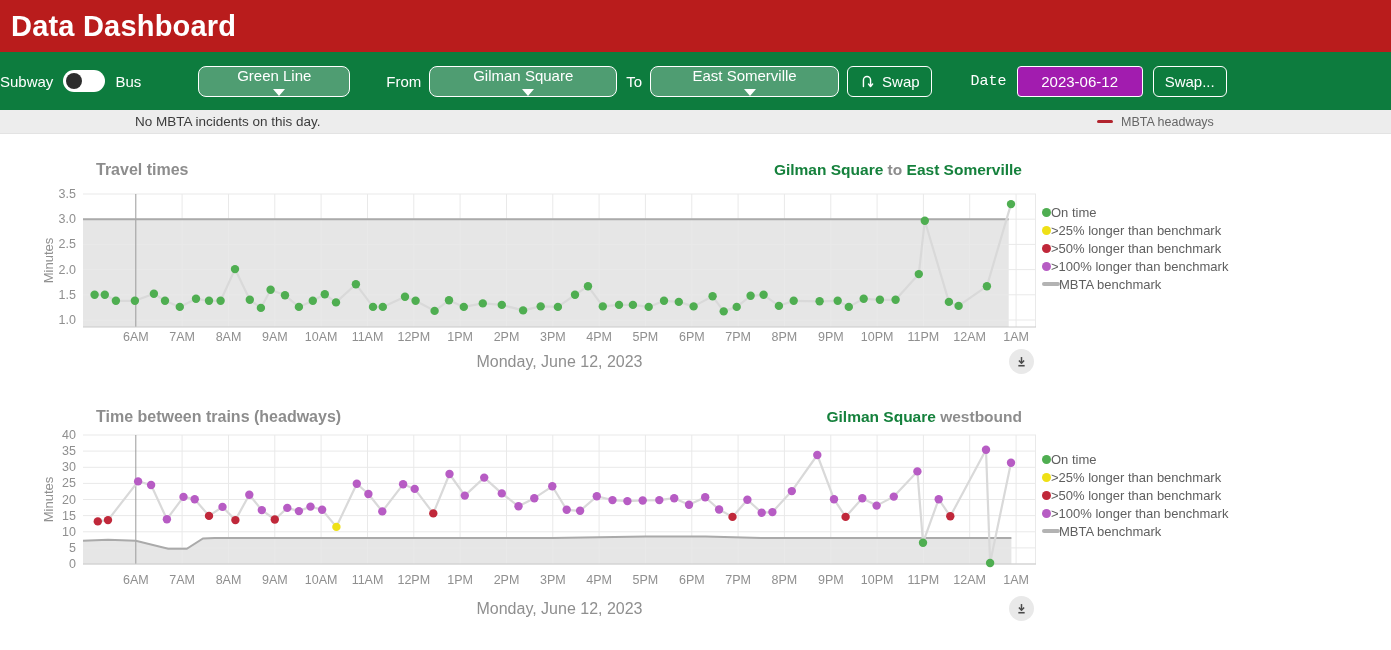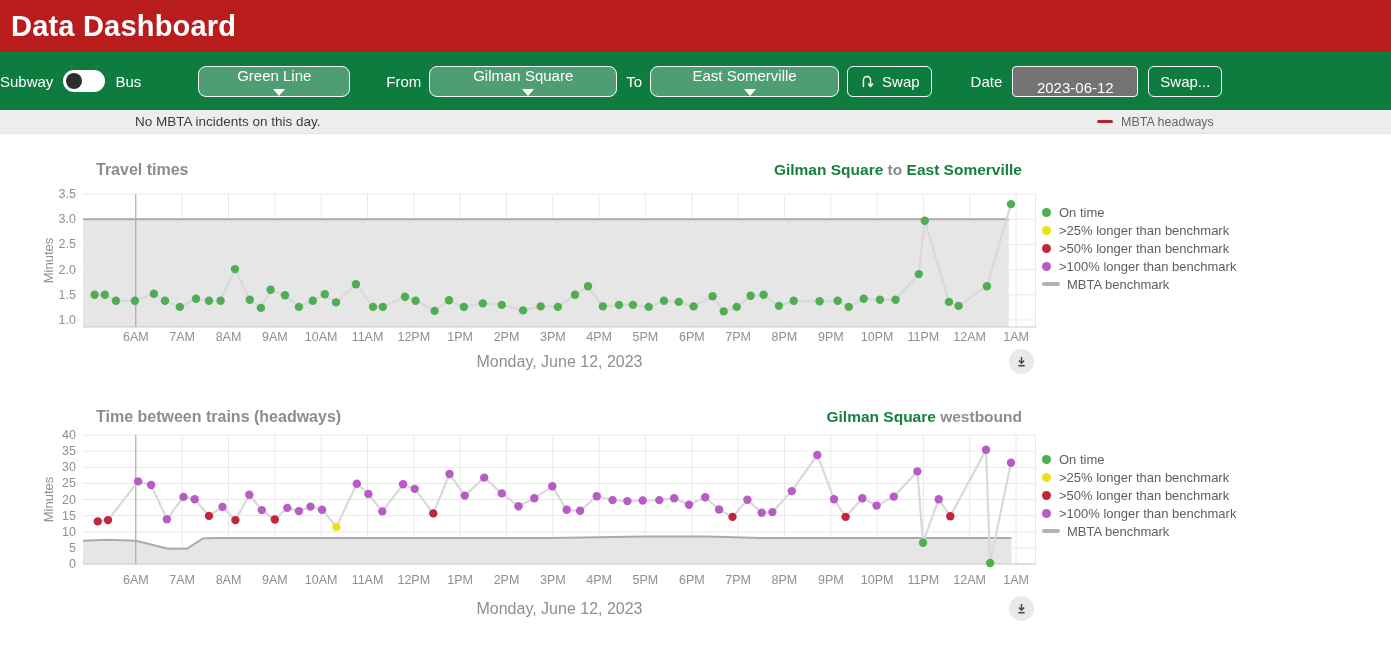--- a/index.html
+++ b/index.html
@@ -11,21 +11,21 @@
   .app-header h1 { font-size:29px; font-weight:600; padding-left:11px; letter-spacing:.2px; }
 
   
   .toolbar { height:58px; background:#0d7c3e; display:flex; align-items:center; color:#fff; font-size:15px; }
   .tb-label { color:#fff; }
   .toggle { width:42px; height:22px; background:#fff; border-radius:11px; position:relative; margin:0 10px; cursor:pointer; }
   .toggle .knob { position:absolute; left:3px; top:3px; width:16px; height:16px; border-radius:50%; background:#2d2d2d; }
   .select { background:#4f9d72; border:1.5px solid #fff; border-radius:8px; height:31px; display:flex; align-items:center; justify-content:space-between; padding:0 12px; cursor:pointer;flex-direction:column; }
   .select .tri { width:0; height:0; border-left:6px solid transparent; border-right:6px solid transparent; border-top:7px solid #fff; margin-left:10px; }
   .btn-outline { background:transparent; border:1.5px solid #fff; border-radius:6px; height:31px; color:#fff; font-size:15px; display:flex; align-items:center; padding:0 11px; cursor:pointer; font-family:inherit; }
-  .date-box { background:#737373; border:1.5px solid #fff; border-radius:4px; height:31px; width:126px; display:flex; align-items:flex-end; justify-content:center; cursor:pointer; }
+  .date-box { background:#a21caf; border:1.5px solid #fff; border-radius:4px; height:31px; width:126px; display:flex; align-items:center; justify-content:center; cursor:pointer; }
 
   
   .incident-bar { height:24px; background:#ededed; position:relative; display:flex; align-items:center; font-size:13.5px; color:#3c3c3c; border-bottom:1px solid #e3e3e3; }
   .incident-bar .msg { margin-left:135px; }
   .advisory { position:absolute; left:1097px; top:0; height:100%; display:flex; align-items:center; gap:8px; color:#666; font-size:12.5px; }
   .adv-dash { width:16px; height:3.5px; border-radius:2px; background:#b1232d; }
 
   
   .chart-row { display:flex; margin-left:41px; }
   .row-1 { margin-top:27px; }
@@ -38,21 +38,21 @@
   .st-green { color:#15813c; }
   .st-gray { color:#8d8d8d; }
   svg.chart { display:block; }
   svg.chart text { font-family:"Liberation Sans", sans-serif; }
   .caption-row { position:relative; height:28px; }
   .chart-caption { margin-left:42px; width:953px; text-align:center; font-size:16px; color:#8f8f8f; padding-top:6px; }
   .dl-btn { position:absolute; right:2px; top:2px; width:25px; height:25px; border-radius:50%; background:#e9e9e9; border:none; display:flex; align-items:center; justify-content:center; cursor:pointer; }
 
   
   .legend { width:305px; margin-left:6px; padding-top:42px; }
-  .legend .item { display:flex; align-items:center; gap:8px; height:18px; color:#5f5f5f; font-size:13px; }
+  .legend .item { display:flex; align-items:center; gap:0; height:18px; color:#5f5f5f; font-size:13px; }
   .legend .dot { width:9px; height:9px; border-radius:50%; flex:0 0 auto; }
   .legend .dash { width:18px; height:3.5px; border-radius:2px; flex:0 0 auto; margin-right:-1px; }
 </style>
 </head>
 <body>
 
 <header class="app-header">
   <h1>Data Dashboard</h1>
 </header>
 
@@ -81,21 +81,21 @@
   </div>
 
   <button class="btn-outline" style="margin-left:8px; gap:7px;">
     <svg width="16" height="16" viewBox="0 0 18 18">
       <path d="M5 15.2 V8 a4 4 0 0 1 8 0 v6.6" fill="none" stroke="#fff" stroke-width="1.6" stroke-linecap="round"></path>
       <path d="M10.7 12.4 L13 15.1 L15.3 12.4" fill="none" stroke="#fff" stroke-width="1.6" stroke-linecap="round" stroke-linejoin="round"></path>
     </svg>
     <span>Swap</span>
   </button>
 
-  <span class="tb-label" style="margin-left:39px;">Date</span>
+  <span class="tb-label" style="margin-left:39px;font-family:Liberation Mono, monospace;">Date</span>
   <div class="date-box" style="margin-left:10px;">
     <span>2023-06-12</span>
   </div>
 
   <button class="btn-outline" style="margin-left:10px;">
     <span>Swap...</span>
   </button>
 </nav>
 
 <div class="incident-bar">

